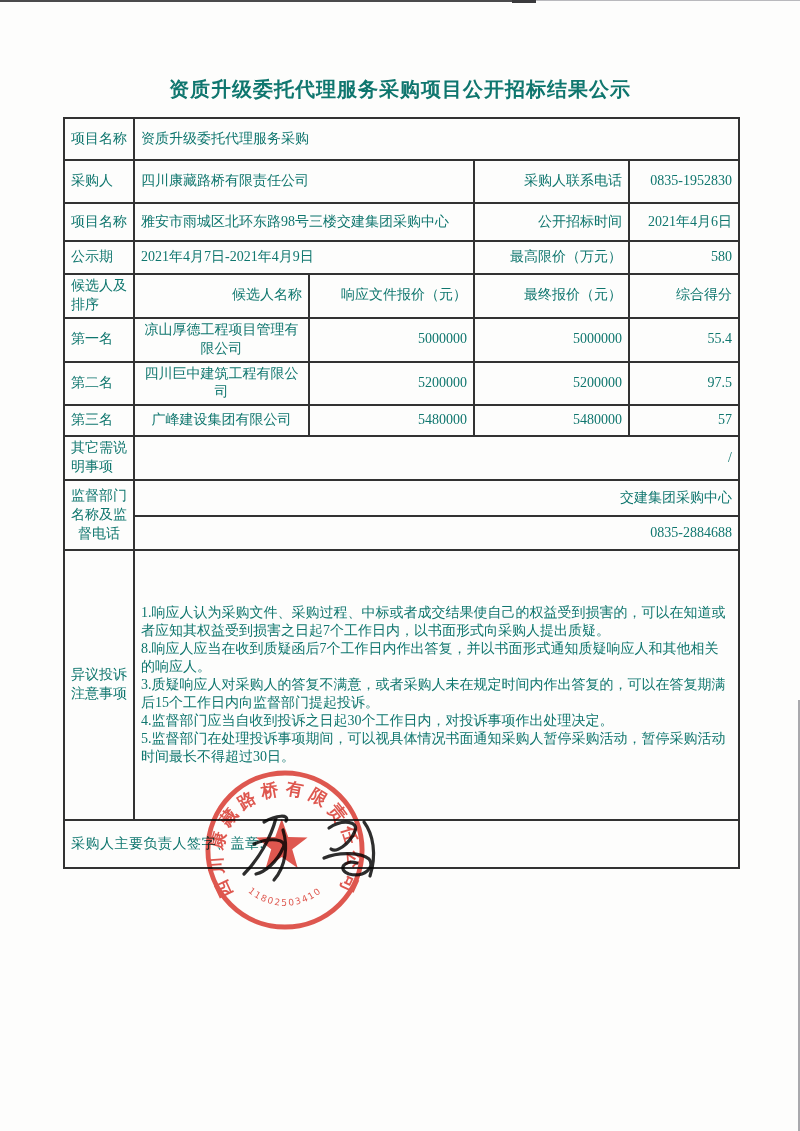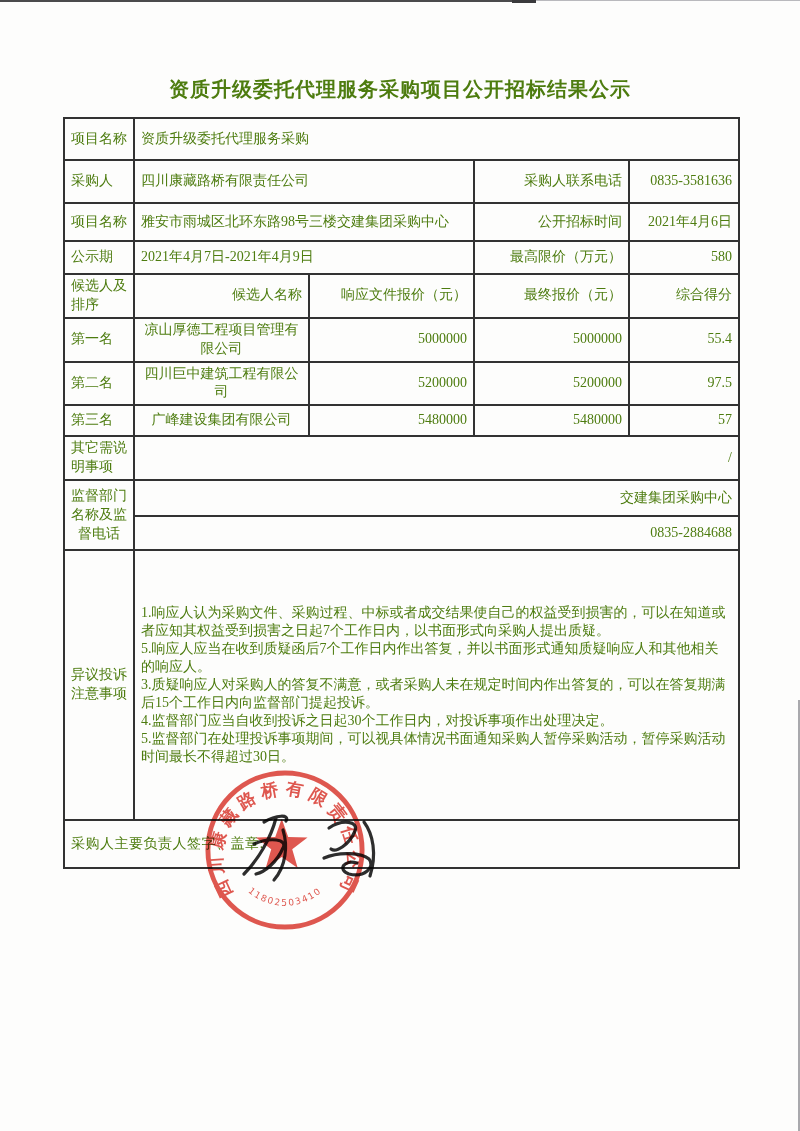--- a/index.html
+++ b/index.html
@@ -1,18 +1,18 @@
 <!DOCTYPE html>
 <html><head>
 <meta charset="utf-8">
 <style>
   html,body{margin:0;padding:0;background:#ffffff;}
   .page{
     position:relative;width:800px;height:1131px;background:#fdfdfc;
-    font-family:"Liberation Serif","DejaVu Serif",serif;color:#4d7c0f;overflow:hidden;
+    font-family:"Liberation Serif","DejaVu Serif",serif;color:#0f766e;overflow:hidden;
   }
   .scan-line-faint{position:absolute;top:0;left:0;width:800px;height:1px;background:#b9b9bd;}
   .scan-line-dark{position:absolute;top:0;left:0;width:532px;height:2px;background:#4a4a4c;}
   .scan-dash{position:absolute;top:0;left:512px;width:24px;height:3px;background:#3a3a3c;}
   .scan-right-edge{position:absolute;top:700px;right:0;width:2px;height:431px;background:#a9a9ad;}
 
   .doc-title{
     position:absolute;top:76px;left:0;width:100%;text-align:center;
     font-size:20px;font-weight:bold;letter-spacing:1px;
   }
@@ -66,21 +66,21 @@
     <tbody>
         <tr class="r1">
       <td class="lbl">项目名称</td>
       <td colspan="4">资质升级委托代理服务采购</td>
     </tr>
 
     <tr class="r2">
       <td class="lbl">采购人</td>
       <td colspan="2">四川康藏路桥有限责任公司</td>
       <td class="center">采购人联系电话</td>
-      <td class="center">0835-3581636</td>
+      <td class="center">0835-1952830</td>
     </tr>
 
     <tr class="r3">
       <td class="lbl">项目名称</td>
       <td colspan="2">雅安市雨城区北环东路98号三楼交建集团采购中心</td>
       <td class="center">公开招标时间</td>
       <td class="center">2021年4月6日</td>
     </tr>
 
     <tr class="r4">
@@ -132,21 +132,21 @@
       <td colspan="4" class="center">交建集团采购中心</td>
     </tr>
     <tr class="r11">
       <td colspan="4" class="center">0835-2884688</td>
     </tr>
 
     <tr class="r12">
       <td class="lbl-c">异议投诉注意事项</td>
       <td colspan="4" class="objection-cell">
         <p class="objection-item">1.响应人认为采购文件、采购过程、中标或者成交结果使自己的权益受到损害的，可以在知道或者应知其权益受到损害之日起7个工作日内，以书面形式向采购人提出质疑。</p>
-        <p class="objection-item">5.响应人应当在收到质疑函后7个工作日内作出答复，并以书面形式通知质疑响应人和其他相关的响应人。</p>
+        <p class="objection-item">8.响应人应当在收到质疑函后7个工作日内作出答复，并以书面形式通知质疑响应人和其他相关的响应人。</p>
         <p class="objection-item">3.质疑响应人对采购人的答复不满意，或者采购人未在规定时间内作出答复的，可以在答复期满后15个工作日内向监督部门提起投诉。</p>
         <p class="objection-item">4.监督部门应当自收到投诉之日起30个工作日内，对投诉事项作出处理决定。</p>
         <p class="objection-item">5.监督部门在处理投诉事项期间，可以视具体情况书面通知采购人暂停采购活动，暂停采购活动时间最长不得超过30日。</p>
       </td>
     </tr>
 
     <tr class="r13">
       <td colspan="5" class="sig-cell">采购人主要负责人签字、盖章:</td>
     </tr>
   </tbody>

